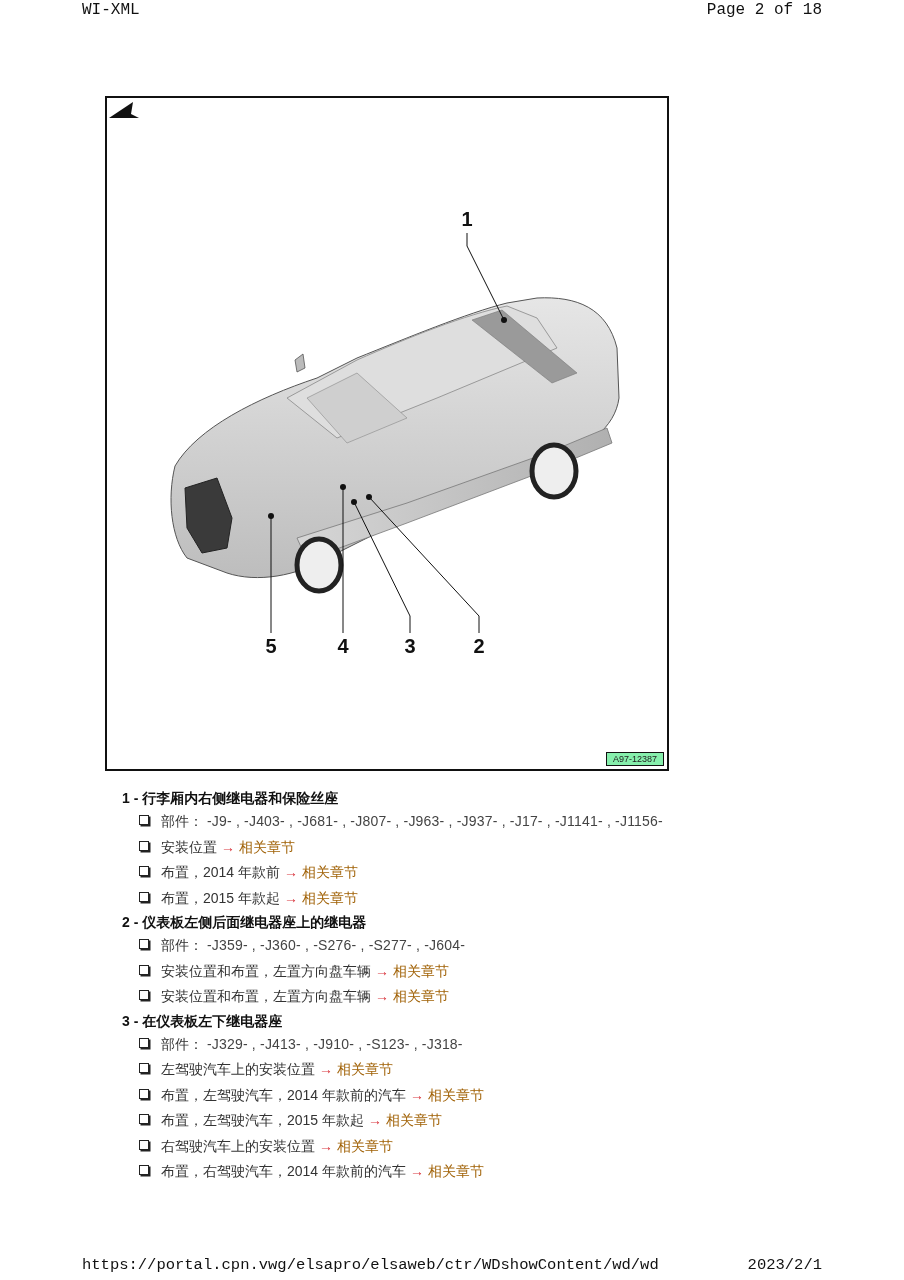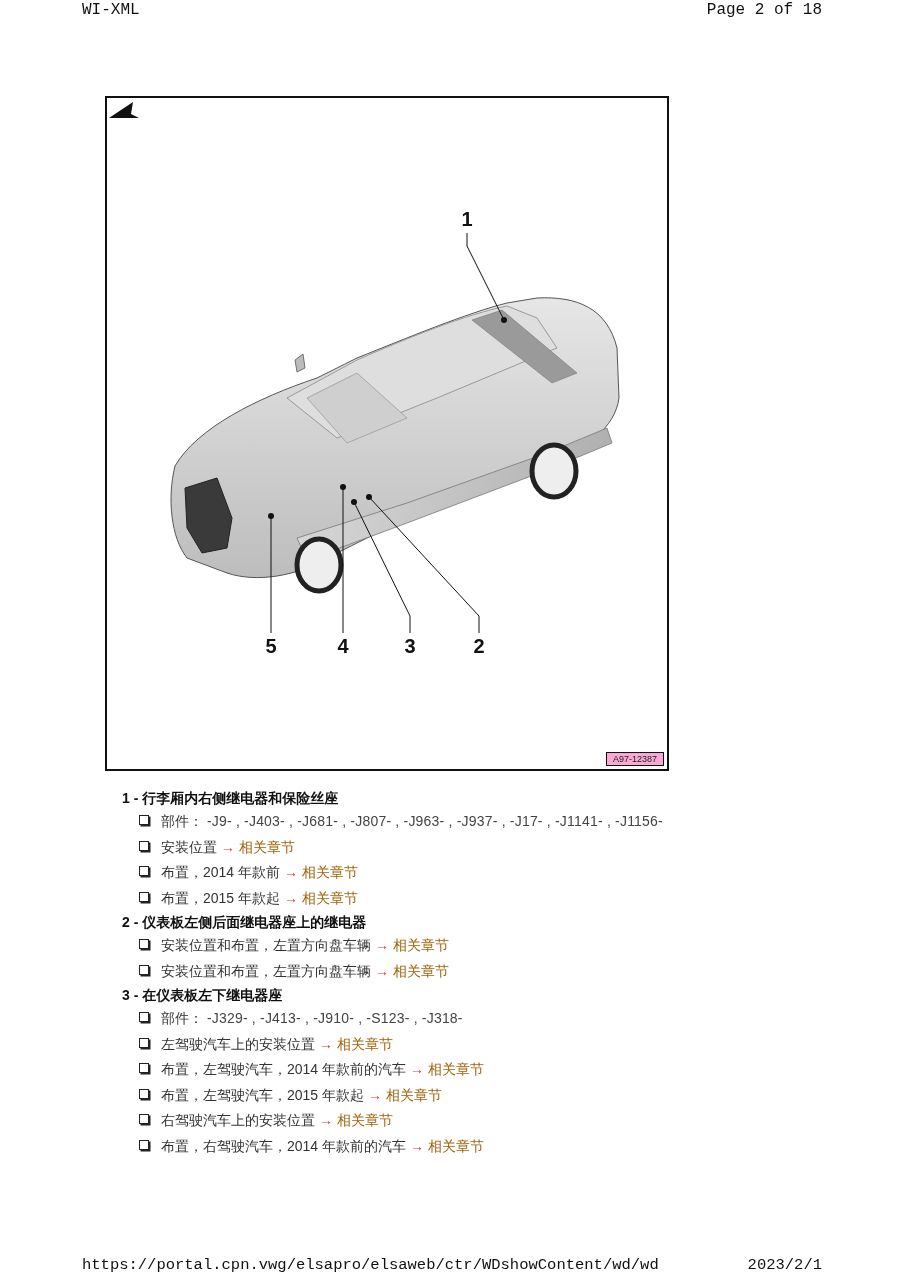--- a/index.html
+++ b/index.html
@@ -9,21 +9,21 @@
 
   .page-header-left { position: absolute; left: 82px; top: 1px; font-size: 16px; }
   .page-header-right { position: absolute; right: 82px; top: 1px; font-size: 16px; text-align: center; }
   .page-footer-left { position: absolute; left: 82px; top: 1256px; font-size: 15.5px; }
   .page-footer-right { position: absolute; right: 82px; top: 1256px; font-size: 15.5px; }
 
   .figure { position: absolute; left: 105px; top: 96px; width: 564px; height: 675px;
             border: 2px solid #111; box-sizing: border-box; background: #fff; }
   .figure svg { position: absolute; left: 0; top: 0; }
   .figure-id { position: absolute; right: 3px; bottom: 3px; border: 1.5px solid #111;
-               font-size: 9px; padding: 1px 6px; background: #f9a8d4; color: #222; }
+               font-size: 9px; padding: 1px 6px; background: #86efac; color: #222; }
   .orient-icon { position: absolute; left: 6px; bottom: 14px; }
 
   .content { position: absolute; left: 122px; top: 787px; width: 640px; }
   .section-title { font-weight: bold; font-size: 14px; height: 22px; line-height: 22px; color: #111; }
   .section-title .num { margin-right: 4px; }
   .item { height: 25.5px; line-height: 25.5px; font-size: 14px; padding-left: 17px; color: #333; white-space: nowrap; }
   .item .box { display: inline-block; width: 8px; height: 8px; border: 1.5px solid #222;
                box-shadow: 1.5px 1.5px 0 #222; margin-right: 12px; vertical-align: 1px; }
   .item .link { color: #a16207; cursor: pointer; }
   .item .arrow { color: #d9363e; margin: 0 4px; }
@@ -99,20 +99,21 @@
     <div class="item"><span class="box"></span><span>部件：</span> <span class="parts">-J9- , -J403- , -J681- , -J807- , -J963- , -J937- , -J17- , -J1141- , -J1156-</span></div>
     <div class="item"><span class="box"></span><span>安装位置</span><span class="arrow">→</span><span class="link">相关章节</span></div>
     <div class="item"><span class="box"></span><span>布置，2014 年款前</span><span class="arrow">→</span><span class="link">相关章节</span></div>
     <div class="item"><span class="box"></span><span>布置，2015 年款起</span><span class="arrow">→</span><span class="link">相关章节</span></div>
   </div>
 
   <div>
     <div class="section-title">
       <span class="num">2 -</span><span>仪表板左侧后面继电器座上的继电器</span>
     </div>
+    <div class="item"><span class="box"></span><span>部件：</span> <span class="parts">-J359- , -J360- , -S276- , -S277- , -J604-</span></div>
     <div class="item"><span class="box"></span><span>安装位置和布置，左置方向盘车辆</span><span class="arrow">→</span><span class="link">相关章节</span></div>
     <div class="item"><span class="box"></span><span>安装位置和布置，左置方向盘车辆</span><span class="arrow">→</span><span class="link">相关章节</span></div>
   </div>
 
   <div>
     <div class="section-title">
       <span class="num">3 -</span><span>在仪表板左下继电器座</span>
     </div>
     <div class="item"><span class="box"></span><span>部件：</span> <span class="parts">-J329- , -J413- , -J910- , -S123- , -J318-</span></div>
     <div class="item"><span class="box"></span><span>左驾驶汽车上的安装位置</span><span class="arrow">→</span><span class="link">相关章节</span></div>

